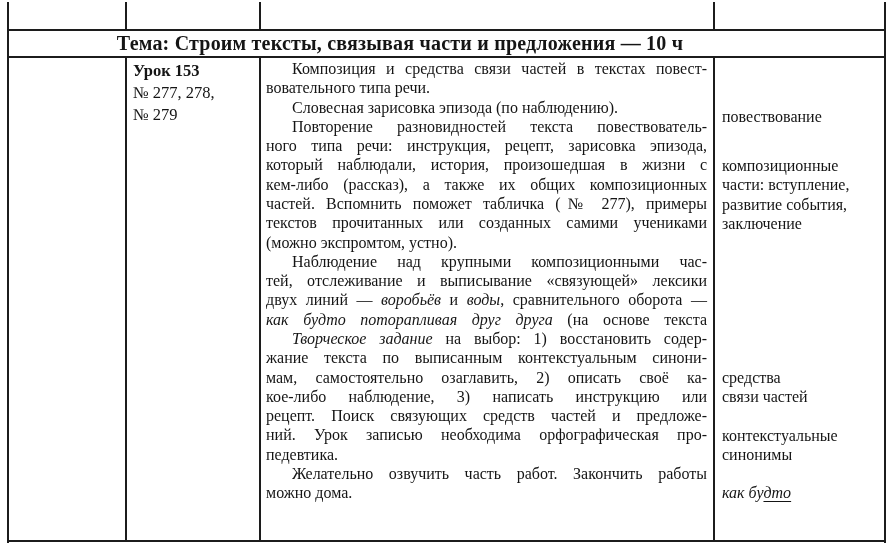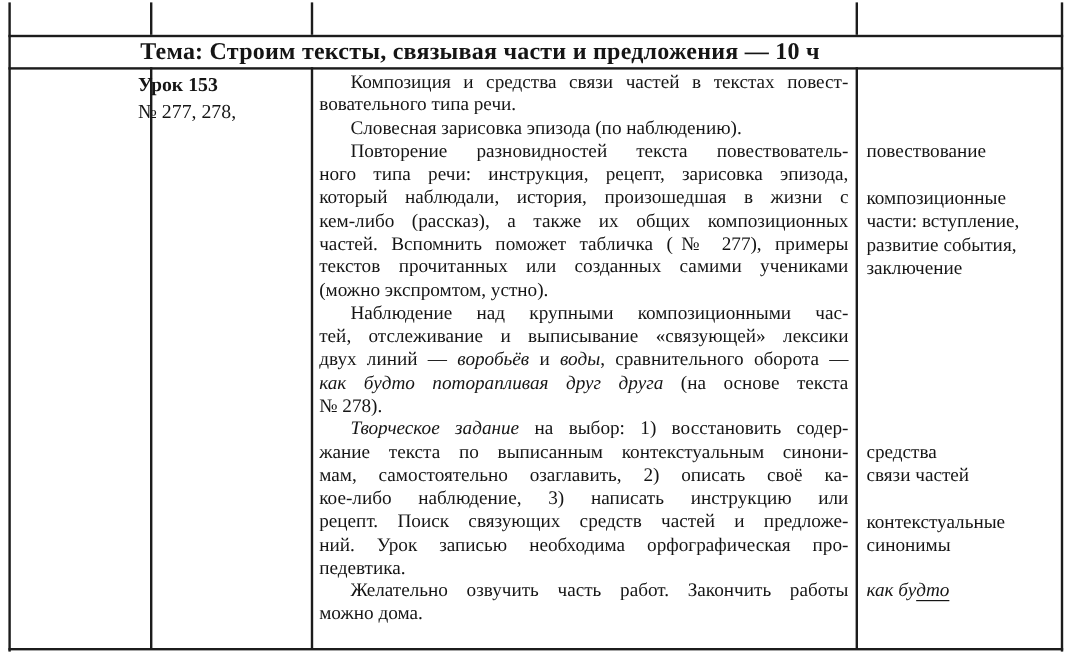--- a/index.html
+++ b/index.html
@@ -22,21 +22,21 @@
 
   .theme-row{
     position:absolute;left:9px;top:31px;width:756px;height:25px;
     display:flex;align-items:center;justify-content:center;
     font-weight:bold;font-size:20px;letter-spacing:.2px;
     white-space:nowrap;
     margin-left:13px;
   }
 
   .lesson-cell{
-    position:absolute;left:115px;top:60px;width:122px;
+    position:absolute;left:133px;top:60px;width:122px;
     font-size:16.5px;line-height:22px;
   }
   .lesson-title{font-weight:bold;}
 
   .main-cell{
     position:absolute;left:266px;top:59px;width:441px;
     font-size:16px;line-height:19.28px;
   }
   .tline{min-height:19.28px;}
   .tline.just{text-align:justify;text-align-last:justify;}
@@ -71,51 +71,51 @@
   <div class="hl" style="left:7px;top:56px;width:879px;"></div>
   <div class="hl" style="left:7px;top:540px;width:879px;"></div>
 
   <div class="theme-row">Тема: Строим тексты, связывая части и предложения — 10 ч</div>
 
   <div style="position:absolute;left:9px;top:58px;width:114px;height:480px;"></div>
 
   <div class="lesson-cell">
     <div class="lesson-title">Урок 153</div>
     <div>№ 277, 278,</div>
+    <div>№ 279</div>
   </div>
 
   <div class="main-cell">
       <div class="tline b ind just">Композиция и средства связи частей в текстах повест-</div>
       <div class="tline b">вовательного типа речи.</div>
       <div class="tline b ind">Словесная зарисовка эпизода (по наблюдению).</div>
       <div class="tline ind just">Повторение разновидностей текста повествователь-</div>
       <div class="tline just">ного типа речи: инструкция, рецепт, зарисовка эпизода,</div>
       <div class="tline just">который наблюдали, история, произошедшая в жизни с</div>
       <div class="tline just">кем-либо (рассказ), а также их общих композиционных</div>
       <div class="tline just">частей. Вспомнить поможет табличка (№ 277), примеры</div>
       <div class="tline just">текстов прочитанных или созданных самими учениками</div>
       <div class="tline">(можно экспромтом, устно).</div>
       <div class="tline ind just">Наблюдение над крупными композиционными час-</div>
       <div class="tline just">тей, отслеживание и выписывание «связующей» лексики</div>
       <div class="tline just">двух линий — <i>воробьёв</i> и <i>воды</i>, сравнительного оборота —</div>
       <div class="tline just"><i>как будто поторапливая друг друга</i> (на основе текста</div>
-      <div class="tline">№ 278).</div>
       <div class="tline ind just"><i>Творческое задание</i> на выбор: 1) восстановить содер-</div>
       <div class="tline just">жание текста по выписанным контекстуальным синони-</div>
       <div class="tline just">мам, самостоятельно озаглавить, 2) описать своё ка-</div>
       <div class="tline just">кое-либо наблюдение, 3) написать инструкцию или</div>
       <div class="tline just">рецепт. Поиск связующих средств частей и предложе-</div>
       <div class="tline just">ний. Урок записью необходима орфографическая про-</div>
       <div class="tline">педевтика.</div>
       <div class="tline ind just">Желательно озвучить часть работ. Закончить работы</div>
       <div class="tline">можно дома.</div>
     </div>
 
   <div class="notes-cell">
-      <div class="note" style="top: 60px;">
+      <div class="note" style="top: 50px;">
         <div>повествование</div>
       </div>
       <div class="note" style="top: 99px;">
         <div>композиционные</div>
         <div>части: вступление,</div>
         <div>развитие события,</div>
         <div>заключение</div>
       </div>
       <div class="note" style="top: 311px;">
         <div>средства</div>

